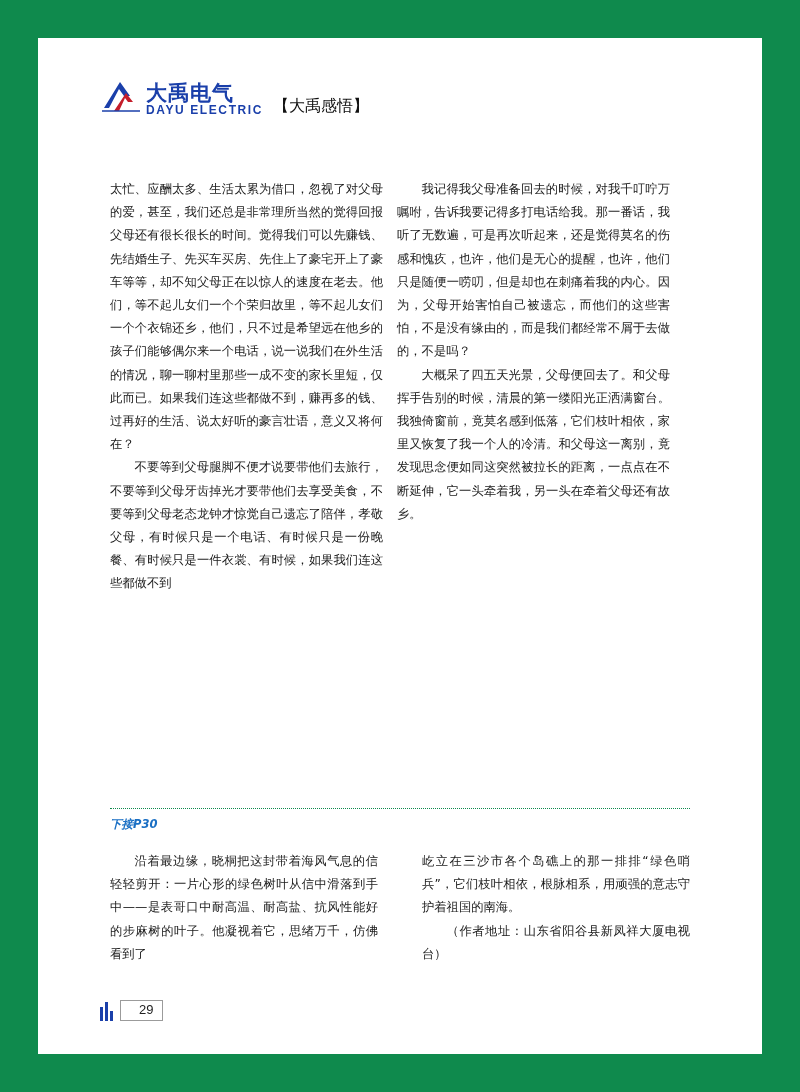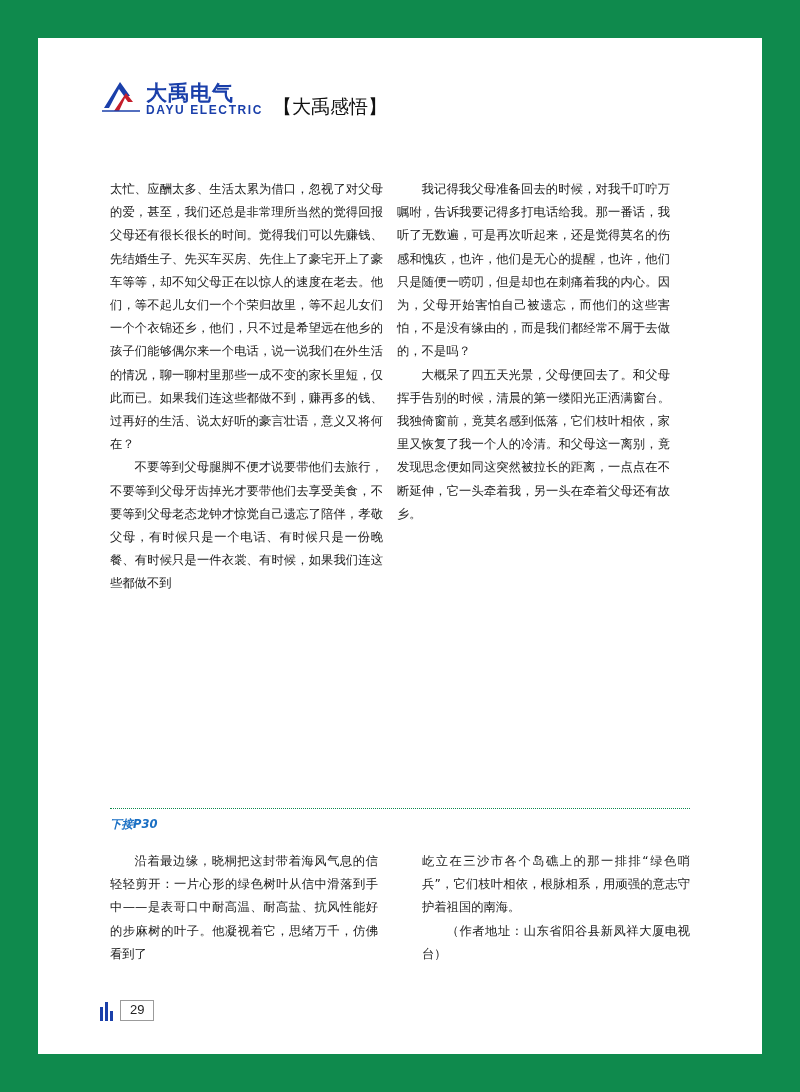--- a/index.html
+++ b/index.html
@@ -55,21 +55,21 @@
   .logo-en {
     font-family: "Liberation Sans", sans-serif;
     font-size: 12px;
     font-weight: bold;
     color: #1a3faa;
     letter-spacing: 1.6px;
     line-height: 12px;
   }
   .header-section {
     font-family: "DejaVu Sans", sans-serif;
-    font-size: 19px;
+    font-size: 16px;
     color: #111111;
     padding-bottom: 2px;
     line-height: 16px;
   }
   
   .content {
     position: absolute;
     left: 72px;
     top: 140px;
     width: 580px;
@@ -138,21 +138,21 @@
   .fbar {
     width: 3px;
     background: #1a3faa;
     margin-right: 2px;
   }
   .fbar.b1 { height: 14px; }
   .fbar.b2 { height: 19px; }
   .fbar.b3 { height: 10px; }
   .page-num-box {
     border: 1px solid #9b9b9b;
-    padding: 1px 9px 2px 9px;
+    padding: 1px 9px 2px 18px;
     font-family: "Liberation Sans", sans-serif;
     font-size: 13px;
     color: #222222;
     line-height: 16px;
     text-align: center;
   }
 </style>
 </head>
 <body>
 

